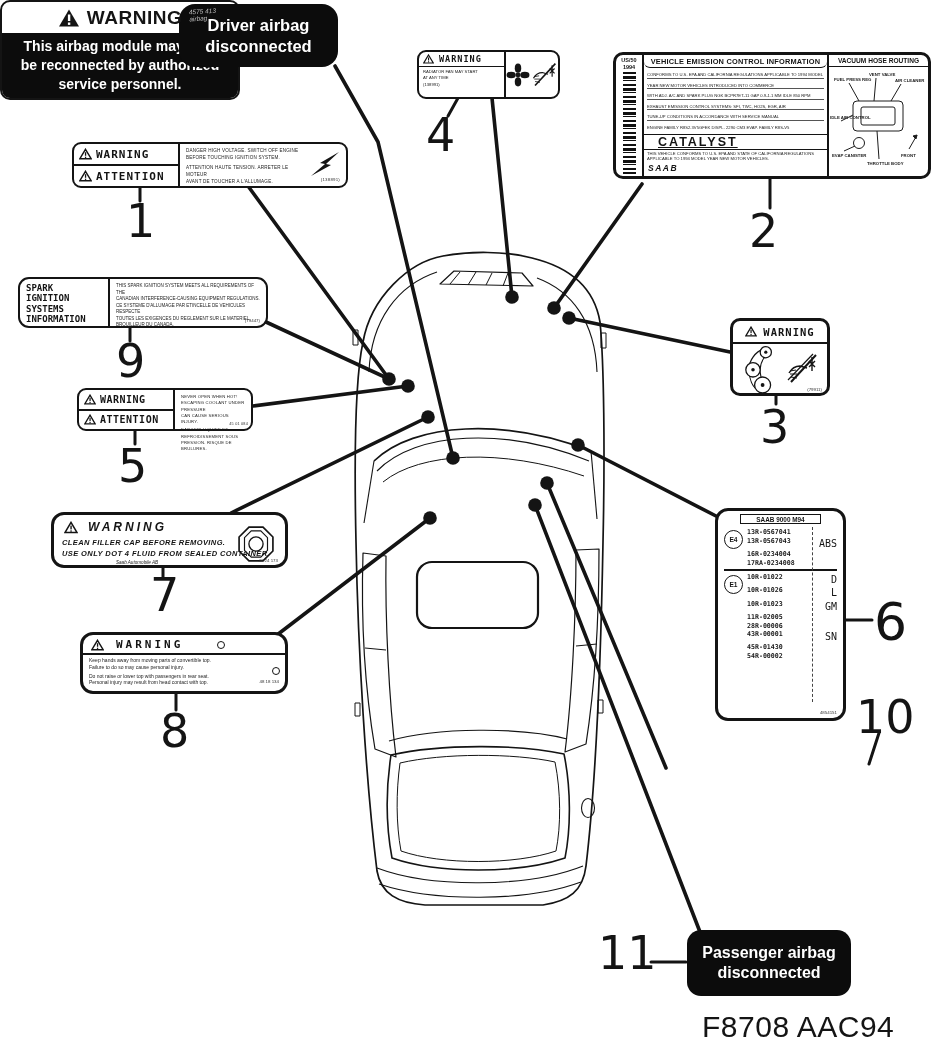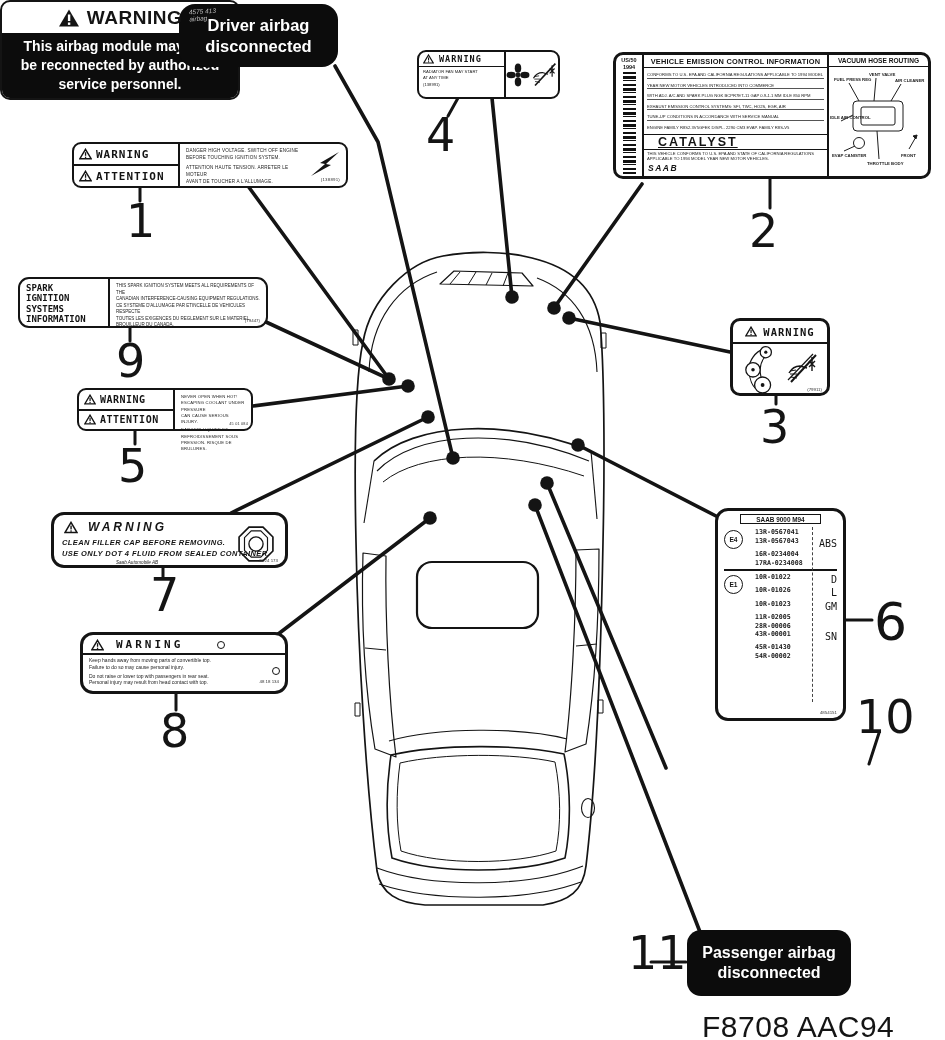--- a/index.html
+++ b/index.html
@@ -77,36 +77,36 @@
   .l3-body{position:relative;height:50px;display:flex;align-items:center;justify-content:space-between;padding:0 8px 0 8px;}
 
   
   #lbl2{left:613px;top:52px;width:318px;height:127px;border-width:3px;border-radius:10px;display:flex;overflow:hidden;}
   .l2-strip{width:26px;border-right:2px solid #141414;display:flex;flex-direction:column;align-items:center;padding:2px 0;}
   .l2-strip .us{font-size:5.5px;font-weight:bold;line-height:1.2;text-align:center;}
   .l2-bar{width:13px;flex:1;margin-top:2px;
     background:repeating-linear-gradient(180deg,#111 0 2px,#fff 2px 4px,#111 4px 7px,#fff 7px 8px,#111 8px 9px,#fff 9px 12px);}
   .l2-mid{flex:1;display:flex;flex-direction:column;border-right:2px solid #141414;min-width:0;}
   .l2-title{font-size:7.4px;font-weight:bold;text-align:center;letter-spacing:.2px;
-    border-bottom:1.6px solid #141414;padding:1.5px 0;}
+    border-bottom:1.6px solid #141414;padding:1.5px 0;border-radius:6px;}
   .l2-rows{flex:1;display:flex;flex-direction:column;justify-content:space-evenly;padding:0 3px;}
   .l2-row{font-size:4.2px;color:#1c1c1c;border-bottom:.5px solid #555;padding:.5px 0;white-space:nowrap;overflow:hidden;}
   .l2-cat{font-size:12.5px;font-weight:bold;letter-spacing:2px;border-top:1.4px solid #141414;
     border-bottom:1.4px solid #141414;padding:0 14px;text-decoration:underline;}
   .l2-foot{font-size:4.2px;color:#1c1c1c;padding:1px 3px 0 3px;line-height:1.35;white-space:nowrap;overflow:hidden;}
   .l2-brand{font-size:8.5px;font-weight:bold;font-style:italic;letter-spacing:1.5px;padding:1px 3px 3px 4px;}
   .l2-right{width:99px;display:flex;flex-direction:column;}
   .l2-rtitle{font-size:6.6px;font-weight:bold;text-align:center;border-bottom:1.6px solid #141414;padding:2px 0;}
 
   
   #lbl6{left:715px;top:508px;width:131px;height:213px;border-width:3px;border-radius:13px;
     padding:3px 6px;display:flex;flex-direction:column;}
   .l6-title{font-size:6.4px;font-weight:bold;text-align:center;border:1px solid #141414;
     margin:0 16px 2px 16px;padding:.5px 0;}
-  .l6-sec{display:flex;gap:12px;padding:2px 0;}
+  .l6-sec{display:flex;gap:4px;padding:2px 0;}
   .l6-sec + .l6-sec{border-top:2px solid #141414;}
   .emark{width:17px;height:17px;border:1.6px solid #141414;border-radius:50%;flex:none;
     display:flex;align-items:center;justify-content:center;font-size:6.6px;font-weight:bold;margin-top:2px;}
   .l6-rows{flex:1;display:flex;flex-direction:column;}
   .l6-row{display:flex;justify-content:space-between;font-family:"DejaVu Sans Mono",monospace;
     font-weight:bold;font-size:6.6px;line-height:1.32;}
   .l6-tag{font-family:"DejaVu Sans Mono",monospace;font-weight:normal;font-size:10px;}
   .l6-dash{position:absolute;right:30px;top:16px;bottom:16px;border-left:1px dashed #444;}
 
   
@@ -121,21 +121,21 @@
 
   
   #figure-code{position:absolute;left:702px;top:1010px;font-size:30px;letter-spacing:.5px;color:#141414;}
 
   
   #num1{left:126px;top:198px;}  #num2{left:749px;top:208px;}
   #num3{left:760px;top:404px;}  #num4{left:426px;top:112px;}
   #num5{left:118px;top:443px;}  #num6{left:874px;top:596px;font-size:52px;}
   #num7{left:150px;top:572px;}  #num8{left:160px;top:708px;}
   #num9{left:116px;top:338px;}  #num10{left:856px;top:694px;}
-  #num11{left:628px;top:930px;}
+  #num11{left:598px;top:930px;}
 </style>
 </head>
 <body>
 
 <svg id="diagram-svg" width="945" height="1040" viewBox="0 0 945 1040">
   <g stroke="#141414" stroke-width="3.6" stroke-linecap="round" fill="none">
     <line x1="248" y1="186" x2="389" y2="379"></line>
     <line x1="266" y1="322" x2="389" y2="379"></line>
     <line x1="253" y1="406" x2="408" y2="386"></line>
     <line x1="231" y1="513" x2="428" y2="417"></line>

